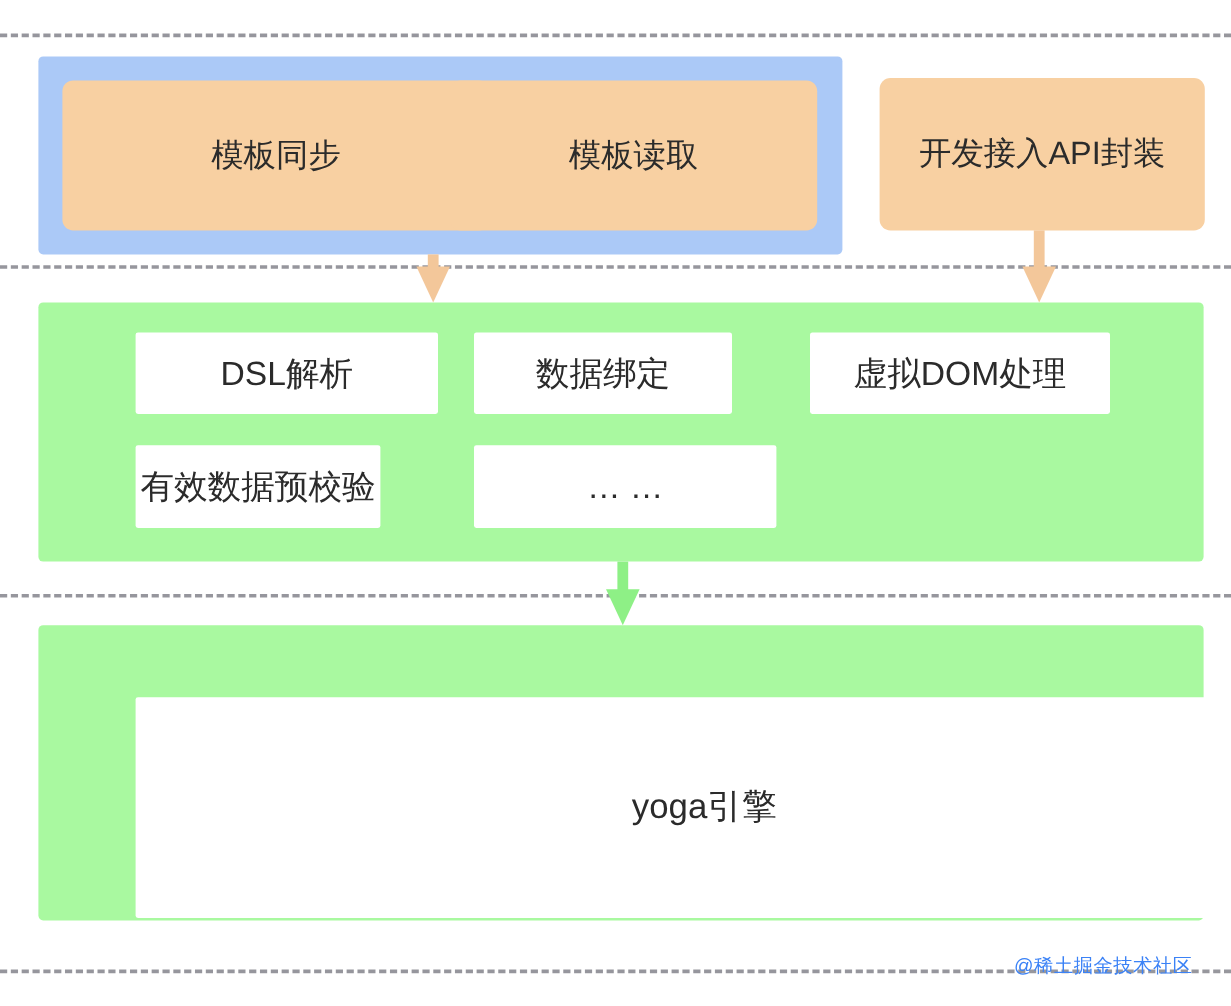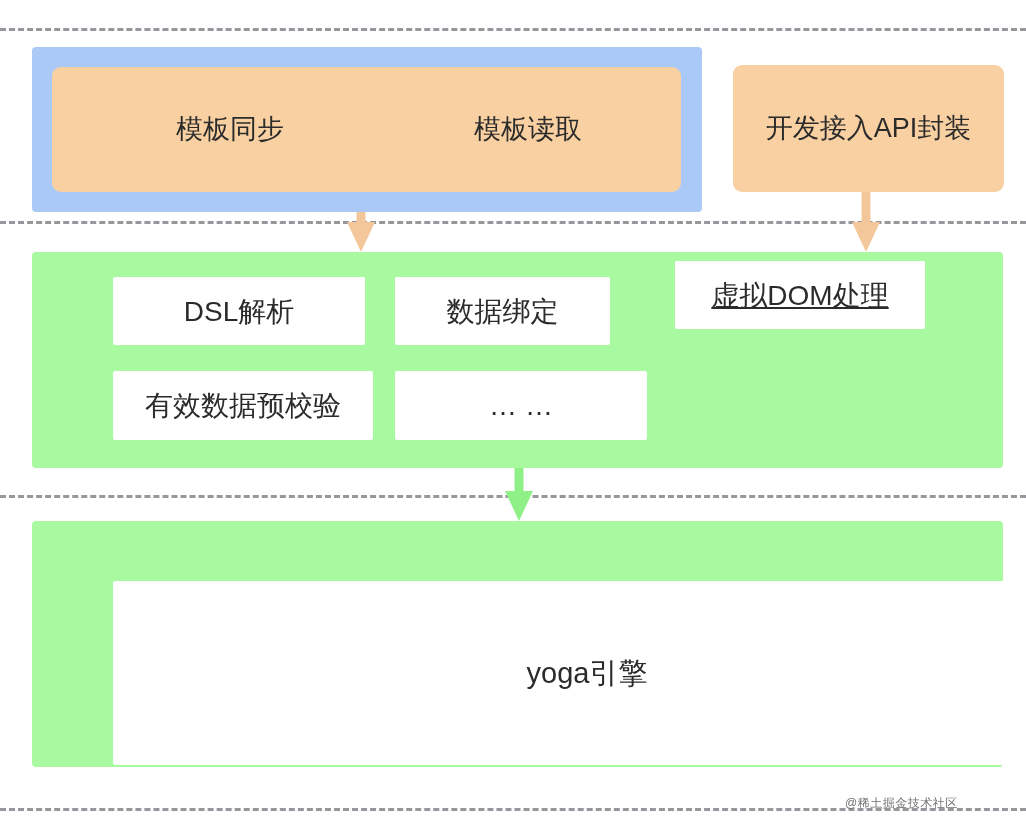--- a/index.html
+++ b/index.html
@@ -83,22 +83,22 @@
     border-right: 14px solid transparent;
   }
   .arrow-orange .stem { background: #f3c79a; }
   .arrow-orange .head { border-top: 30px solid #f3c79a; }
   .arrow-green  .stem { background: #8ef086; }
   .arrow-green  .head { border-top: 30px solid #8ef086; }
 
   
   .watermark {
     position: absolute;
-    font-size: 12px;
-    color: #737373;
+    font-size: 16px;
+    color: #3b82f6;
     white-space: nowrap;
     letter-spacing: 0.5px;
   }
 </style>
 </head>
 <body>
 
 <div id="diagram">
 
   <div class="divider" style="top:28px;"></div>
@@ -135,25 +135,25 @@
   </div>
 
   <div class="box box-white" style="left:113px; top:277px; width:252px; height:68px;">
     <span>DSL解析</span>
   </div>
 
   <div class="box box-white" style="left:395px; top:277px; width:215px; height:68px;">
     <span>数据绑定</span>
   </div>
 
-  <div class="box box-white" style="left:675px; top:261px; width:250px; height:68px;text-decoration:underline;">
+  <div class="box box-white" style="left:675px; top:277px; width:250px; height:68px;">
     <span>虚拟DOM处理</span>
   </div>
 
-  <div class="box box-white" style="left:113px; top:371px; width:260px; height:69px;">
+  <div class="box box-white" style="left:113px; top:371px; width:204px; height:69px;">
     <span>有效数据预校验</span>
   </div>
 
   <div class="box box-white" style="left:395px; top:371px; width:252px; height:69px;">
     <span>… …</span>
   </div>
 
   <div class="arrow arrow-green" style="left:505px; top:468px; width:28px; height:53px;">
     <div class="stem" style="width:9px; height:27px;"></div>
     <div class="head"></div>

